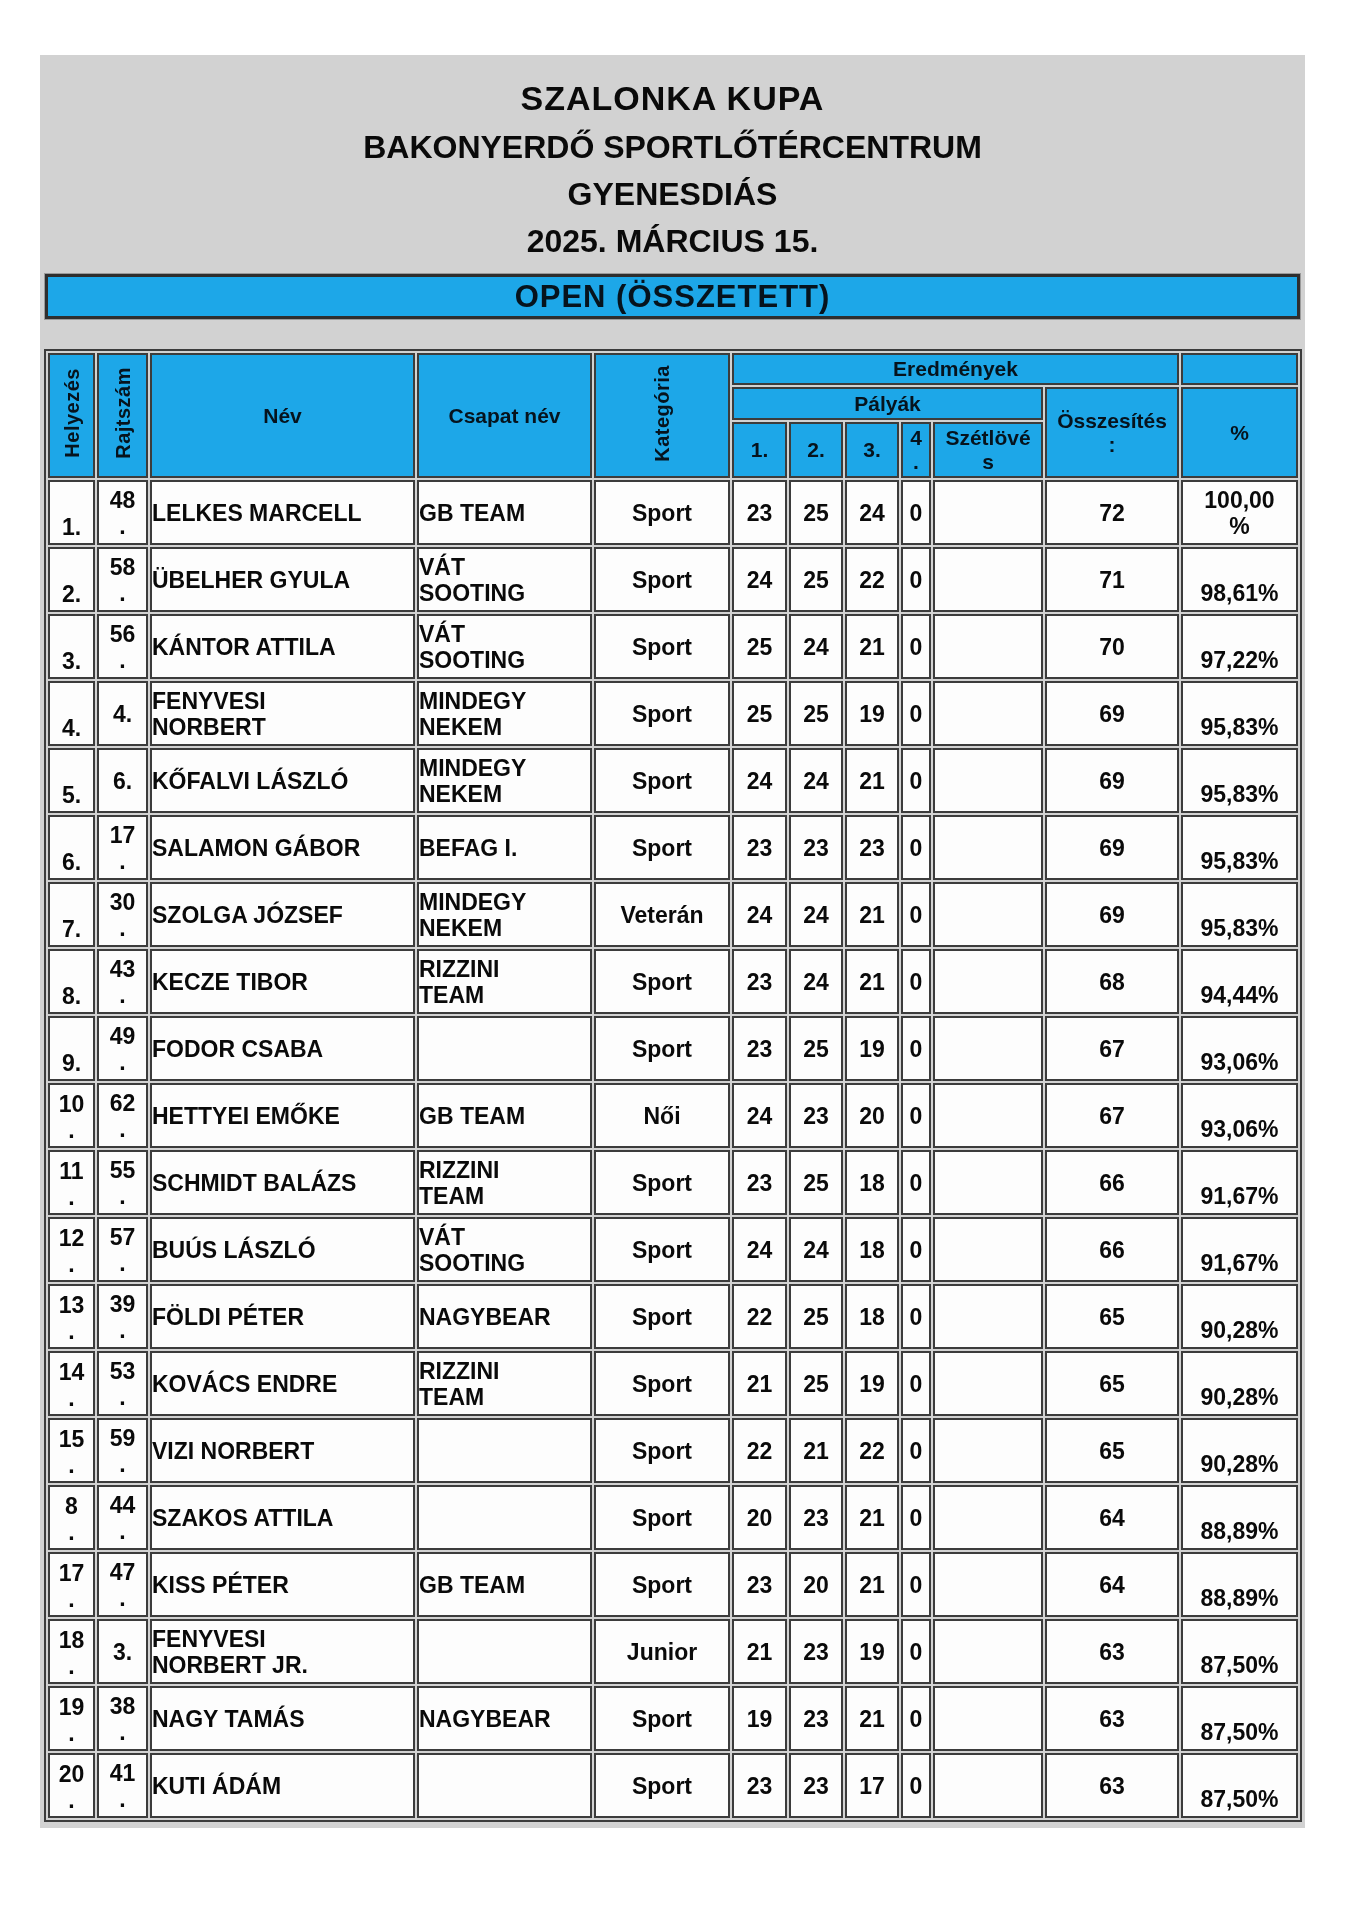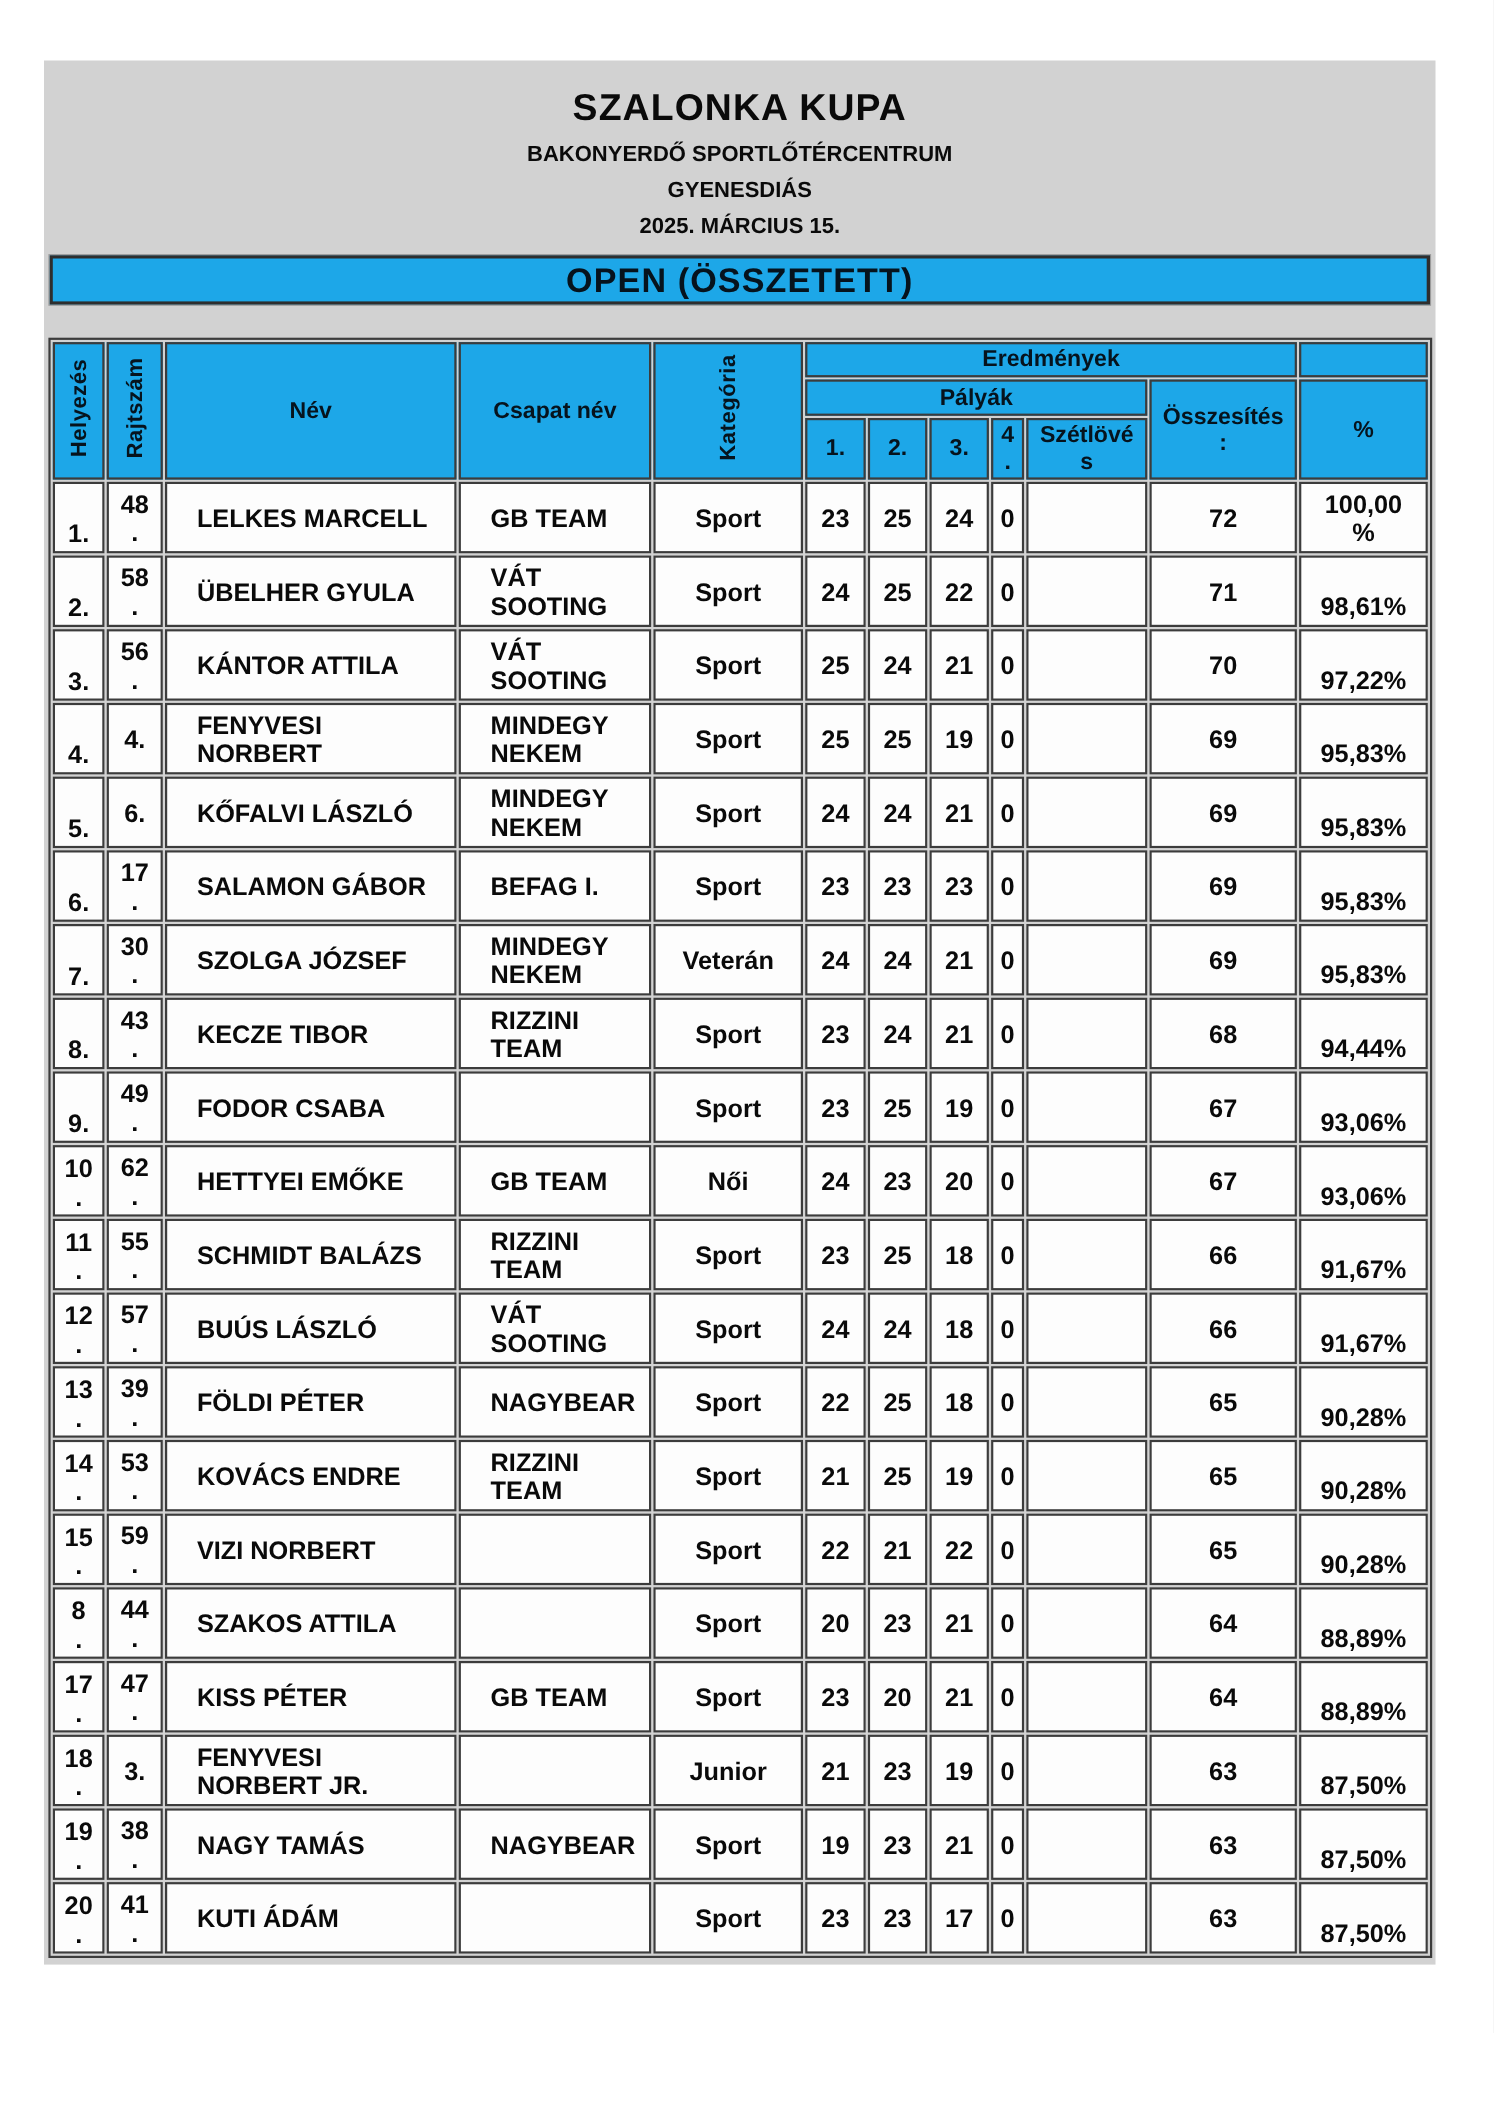--- a/index.html
+++ b/index.html
@@ -14,21 +14,21 @@
     width:1358px;height:1920px;background:#ffffff;color:var(--ink);
     font-family:"Liberation Sans",sans-serif;font-weight:bold;
     padding-top:55px;box-sizing:border-box;
   }
   .page{
     margin:0 53px 0 40px;background:var(--grey);
     padding:24px 4px 6px 4px;
   }
   .title-block{text-align:center;}
   .title-line1{font-size:34px;letter-spacing:1px;margin-bottom:11px;}
-  .title-line{font-size:20px;margin-bottom:10px;}
+  .title-line{font-size:32px;margin-bottom:10px;}
   .title-line:last-child{margin-bottom:14px;}
   .banner{
     background:var(--blue);border:3px solid #2e2e2e;outline:1px solid #9a9a9a;
     height:45px;box-sizing:border-box;margin:0 1px;
     display:flex;align-items:center;justify-content:center;
     font-size:31px;letter-spacing:1px;color:#06131d;
   }
   table.results{
     border-collapse:separate;border-spacing:2px;background:var(--grey);
     border:2px solid var(--line);table-layout:fixed;width:1246px;
@@ -46,21 +46,21 @@
   .rot{
     display:inline-block;writing-mode:vertical-rl;transform:rotate(180deg);
     font-size:20px;letter-spacing:.5px;
   }
   td{
     background:var(--cell);font-size:23px;line-height:26px;height:65px;
     padding:2px 4px;vertical-align:middle;text-align:center;font-weight:bold;
   }
   td.col-rank{vertical-align:bottom;padding-bottom:3px;}
   td.col-bib{vertical-align:middle;}
-  td.col-name,td.col-team{text-align:left;padding-left:27px;}
+  td.col-name,td.col-team{text-align:left;padding-left:0;}
   td.col-pct{vertical-align:bottom;padding-bottom:4px;}
 </style>
 </head>
 <body>
 
 <div class="page">
 
   <div class="title-block">
     <div class="title-line1">SZALONKA  KUPA</div>
     <div class="title-line">BAKONYERDŐ SPORTLŐTÉRCENTRUM</div>

